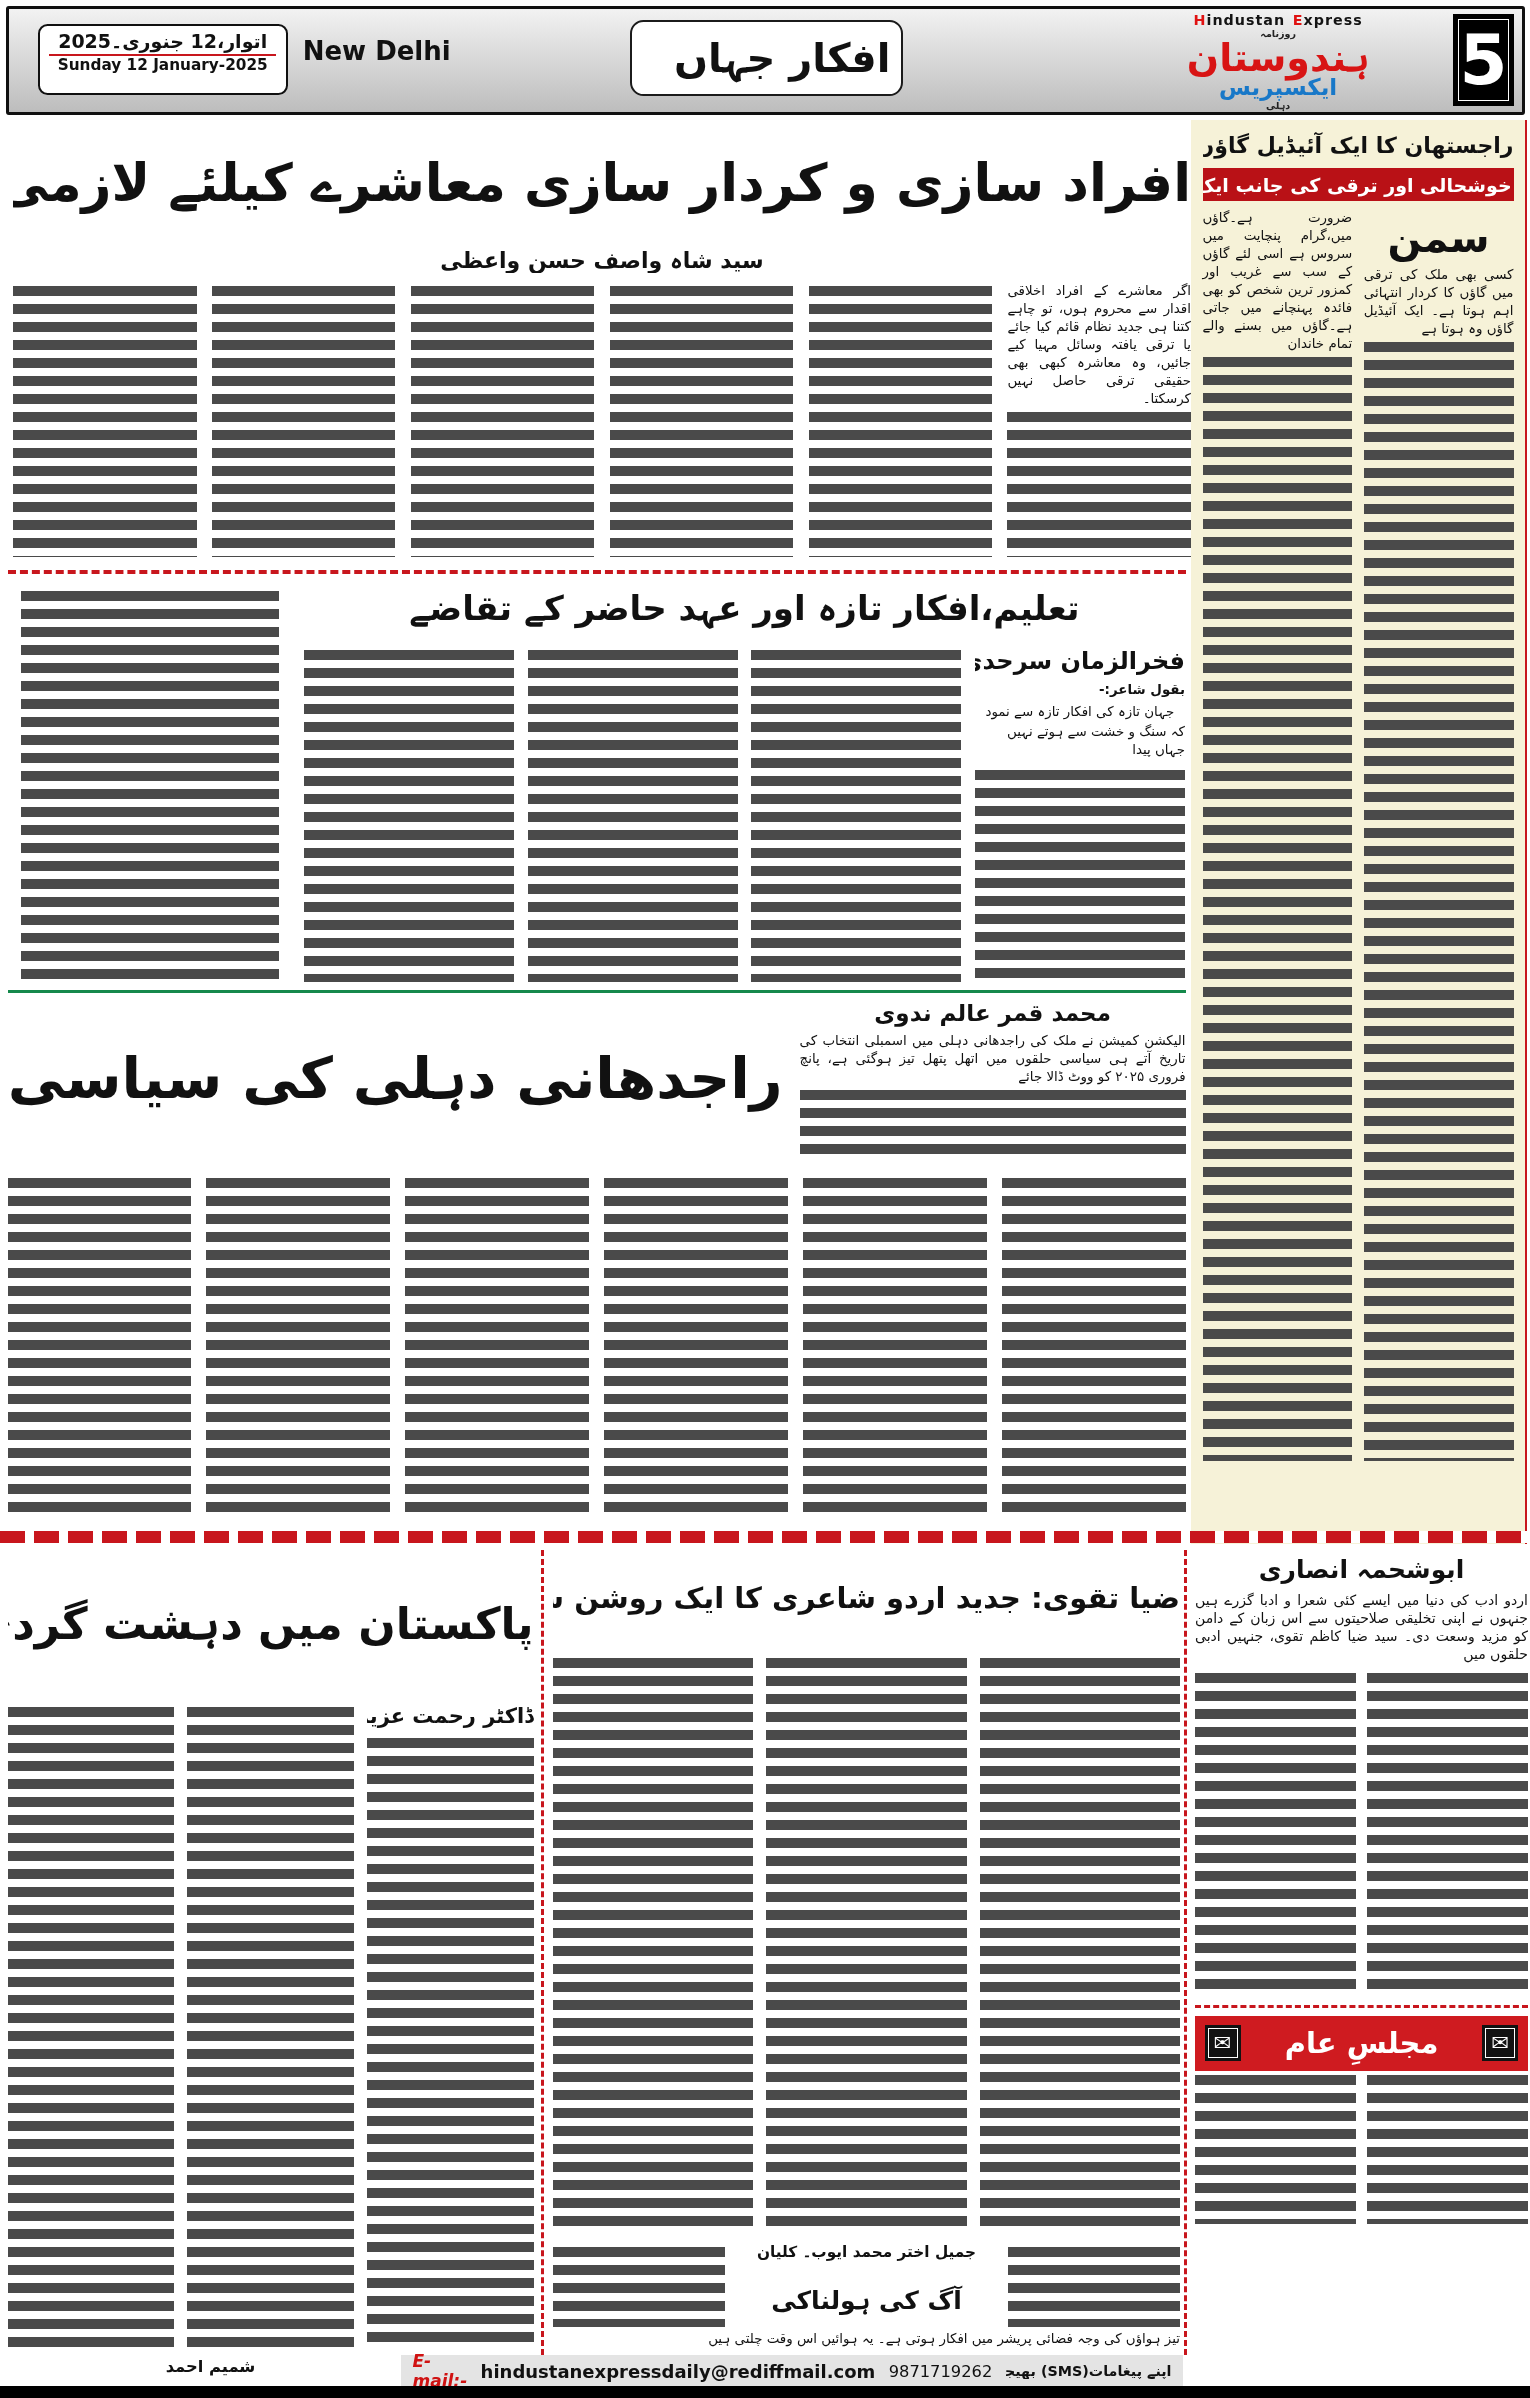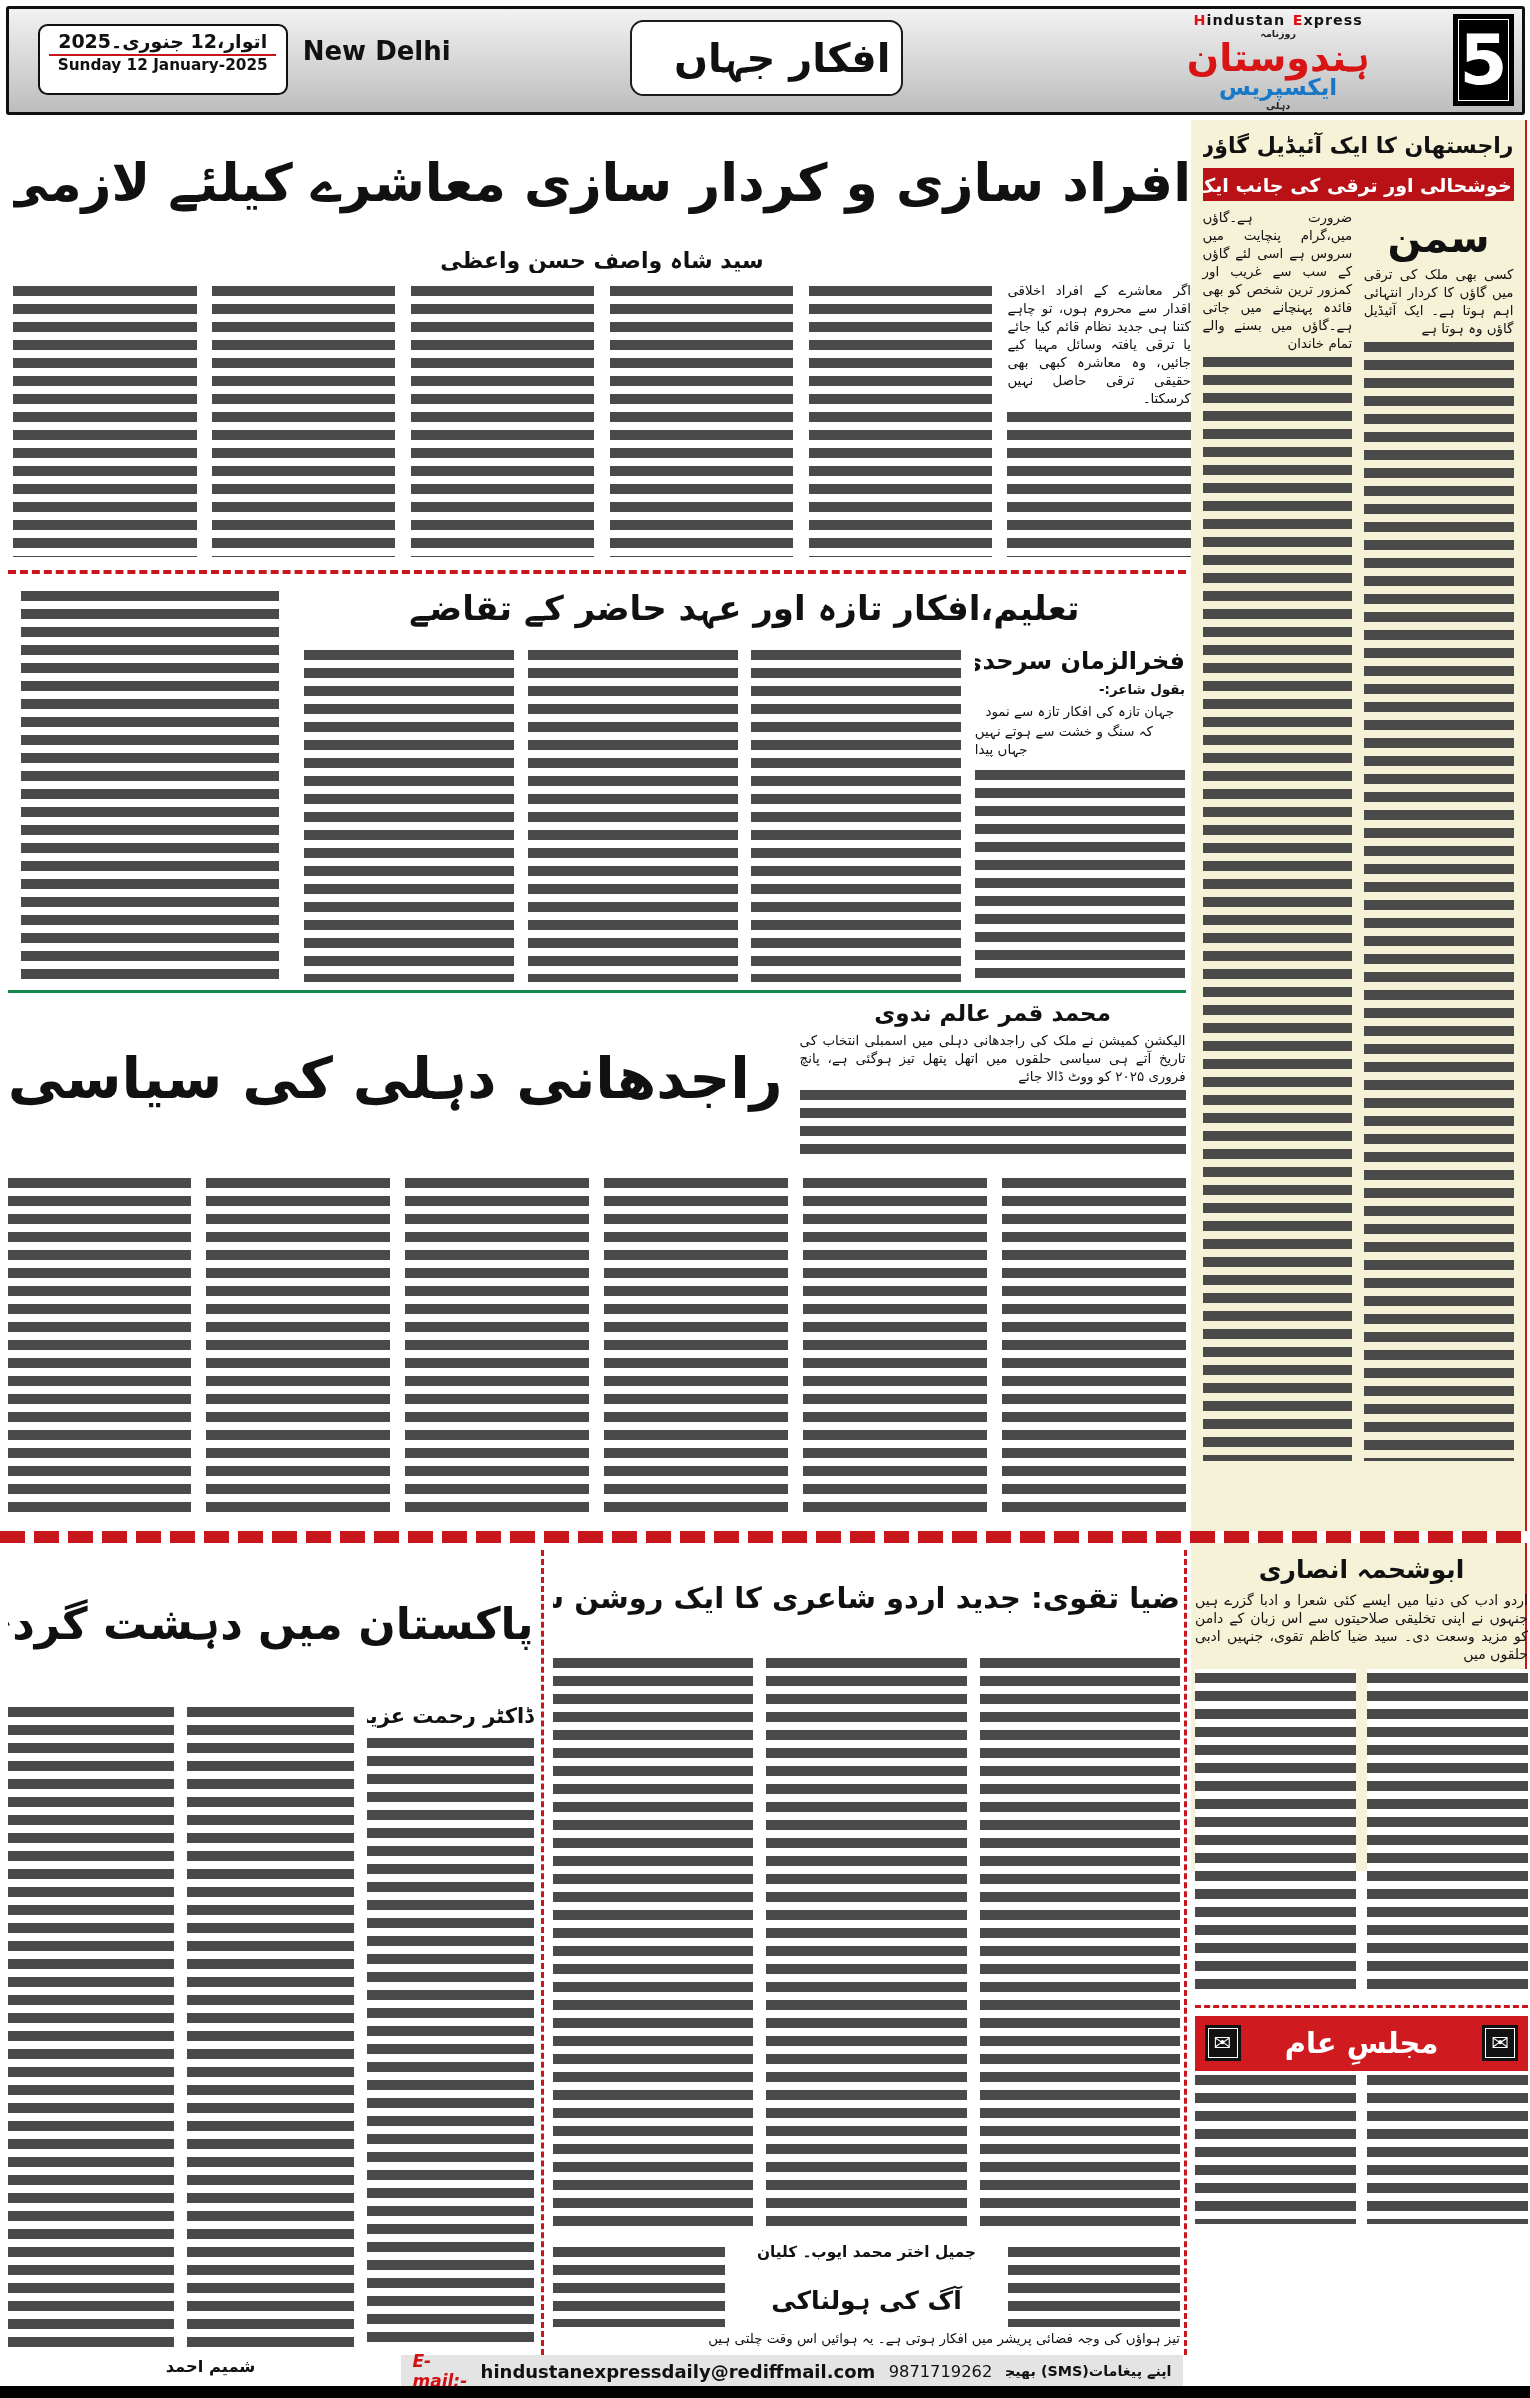--- a/index.html
+++ b/index.html
@@ -75,21 +75,21 @@
       <div class="mast-tiny">روزنامہ</div>
       <div class="mast-ur1">ہندوستان</div>
       <div class="mast-ur2">ایکسپریس</div>
       <div class="mast-tiny">دہلی</div>
     </div>
     <div class="abs pagenum" style="right:7.6px;top:5.7px;width:61px;height:92px;">
       <span>5</span>
     </div>
   </div>
 
-  <div class="abs sidebar" style="left:1191px;top:120px;width:336px;height:1751px;">
+  <div class="abs sidebar" style="left:1191px;top:120px;width:336px;height:1424px;">
     <div class="sb-head">راجستھان کا ایک آئیڈیل گاؤں</div>
     <div class="kicker">خوشحالی اور ترقی کی جانب ایک قدم</div>
     <div class="cols" style="gap:11.5px;height:1252px;margin-top:7.6px;">
       <div class="col">
         <div class="sb-author">سمن</div>
         <p class="body-txt">کسی بھی ملک کی ترقی میں گاؤں کا کردار انتہائی اہم ہوتا ہے۔ ایک آئیڈیل گاؤں وہ ہوتا ہے</p>
         <div class="fc"></div>
       </div>
       <div class="col">
         <p class="body-txt">ضرورت ہے۔گاؤں میں،گرام پنچایت میں سروس ہے اسی لئے گاؤں کے سب سے غریب اور کمزور ترین شخص کو بھی فائدہ پہنچانے میں جاتی ہے۔گاؤں میں بسنے والے تمام خاندان</p>
@@ -130,21 +130,21 @@
     <div class="fw"></div>
   </div>
 
   <div class="abs" style="left:304px;top:579px;width:881px;height:407px;">
     <div class="hl" style="font-size:34px;line-height:59px;height:59px;">تعلیم،افکار تازہ اور عہد حاضر کے تقاضے</div>
     <div class="cols" style="height:336px;margin-top:7.6px;gap:13.4px;">
       <div class="col">
         <div class="author" style="font-size:24px;padding:1.9px 0 5.7px;">فخرالزمان سرحدی</div>
         <p class="body-txt" style="font-weight:bold;text-align:right;">بقول شاعر:-</p>
         <p class="body-txt" style="text-align:center;margin:3.8px 0 0;">جہان تازہ کی افکار تازہ سے نمود</p>
-        <p class="body-txt" style="text-align:left;margin:1.9px 0 7.6px;">کہ سنگ و خشت سے ہوتے نہیں جہاں پیدا</p>
+        <p class="body-txt" style="text-align:right;margin:1.9px 0 7.6px;">کہ سنگ و خشت سے ہوتے نہیں جہاں پیدا</p>
         <div class="fw"></div>
       </div>
       <div class="col">
           <div class="fw"></div>
         </div>
       <div class="col">
           <div class="fw"></div>
         </div>
       <div class="col">
           <div class="fw"></div>

